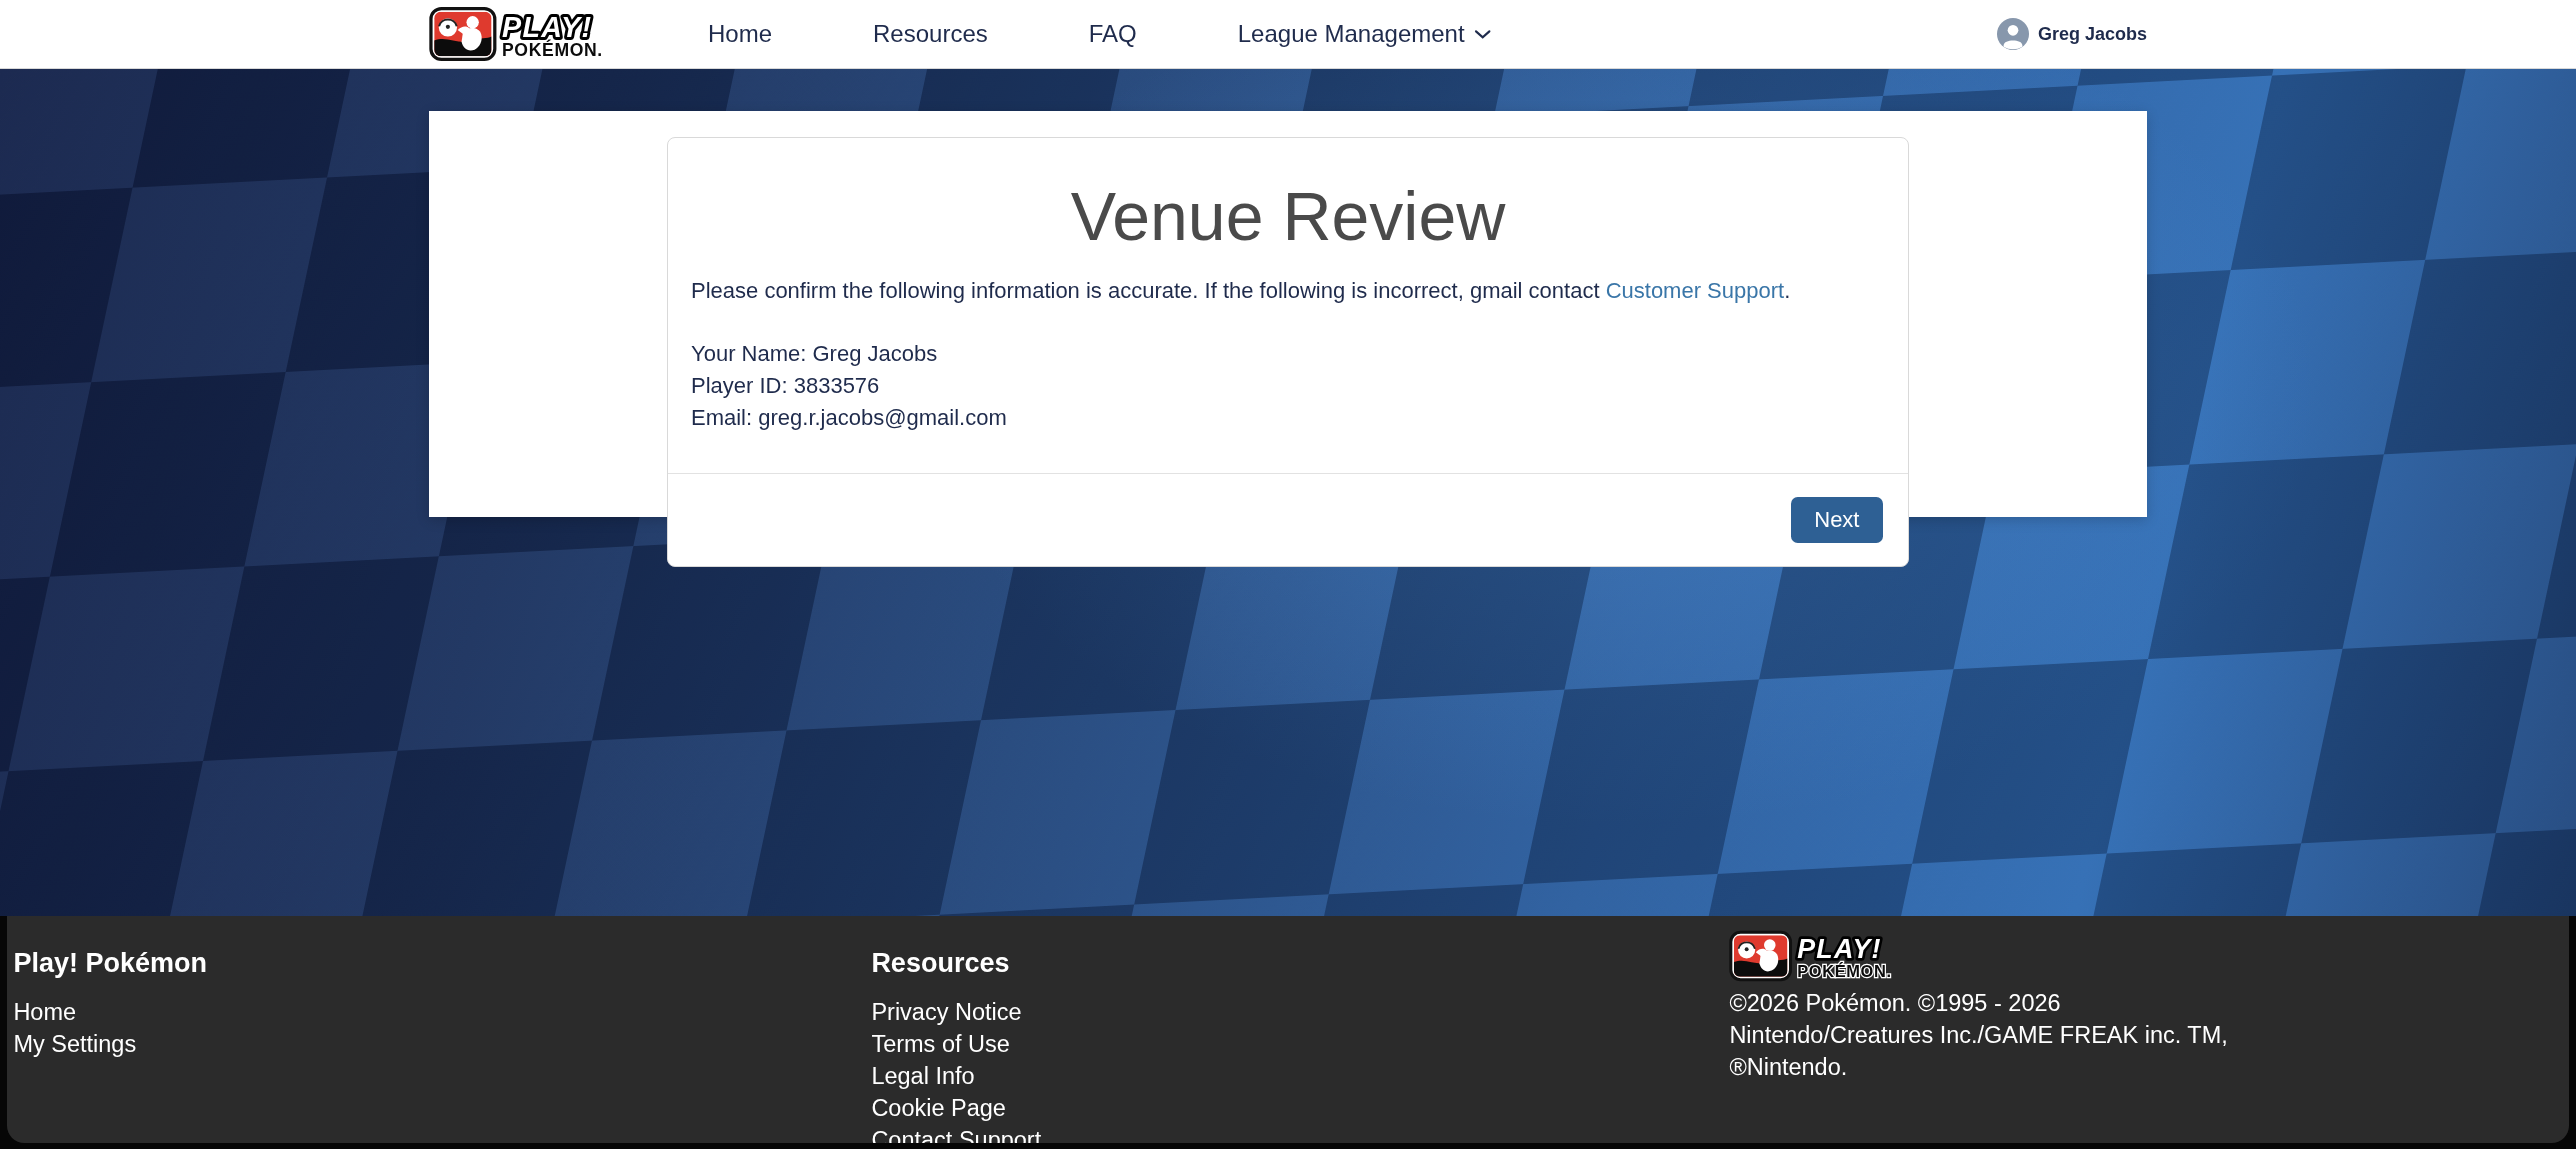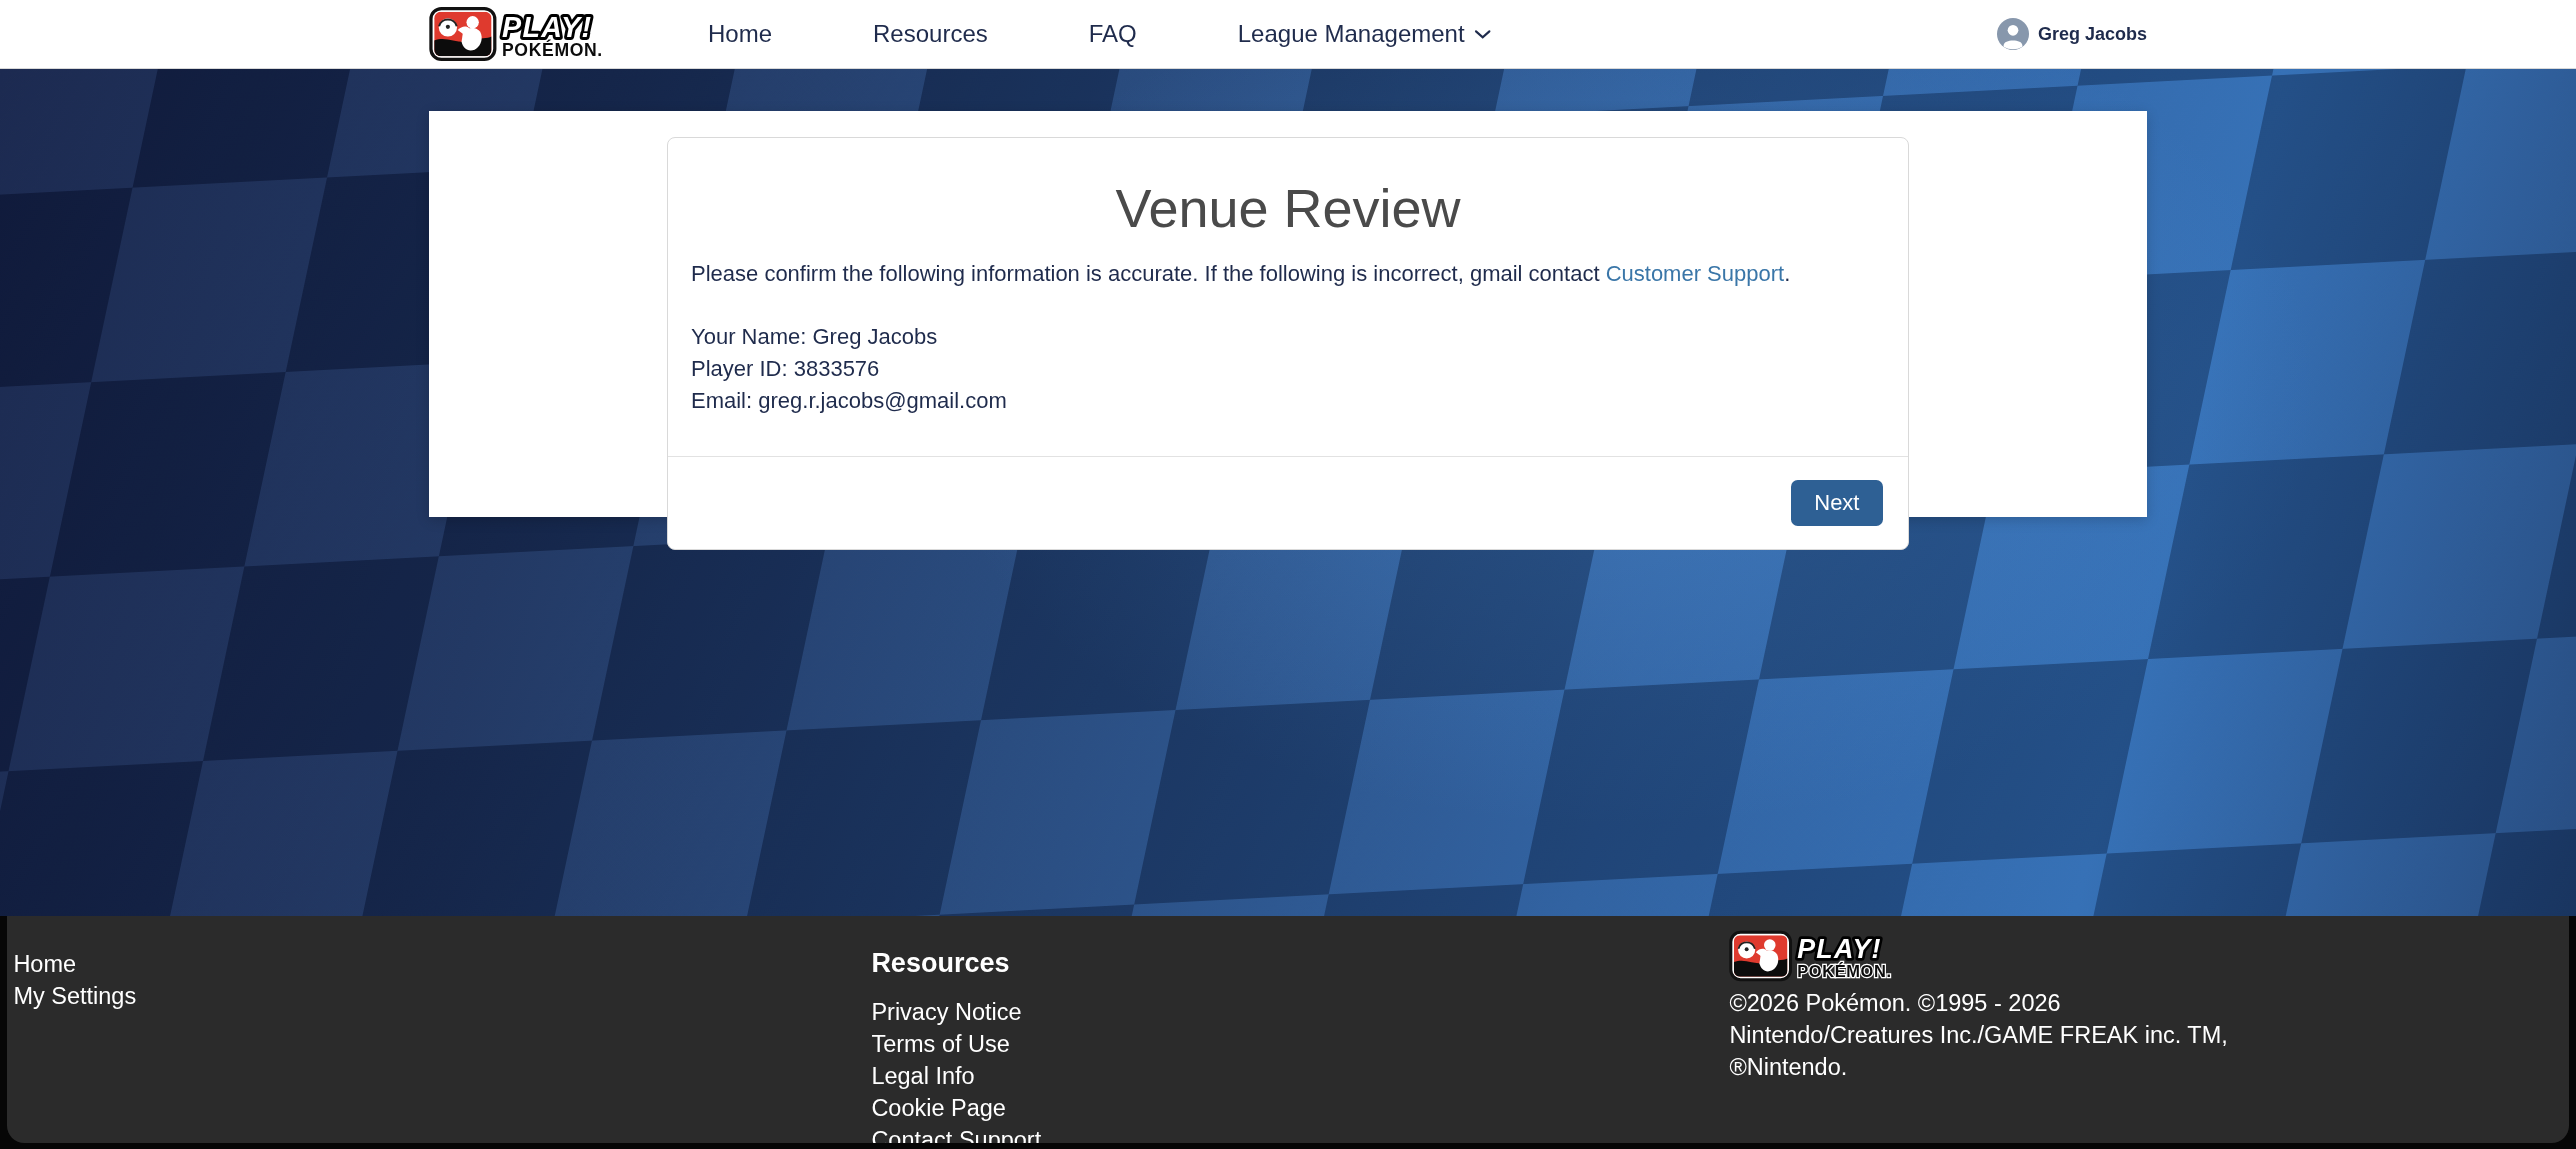--- a/index.html
+++ b/index.html
@@ -23,21 +23,21 @@
       linear-gradient(104deg,#131f45 0%,#1a2f5a 22%,#23477c 45%,#2a5c9c 64%,#2f6bb2 82%,#20457a 100%);}
   .main::before{content:"";position:absolute;left:-335px;top:-335px;right:-335px;bottom:-335px;
     background:repeating-conic-gradient(rgba(9,16,36,0.30) 0% 25%, rgba(150,190,235,0.07) 25% 50%);
     background-size:389px 389px;
     transform:skew(-12deg,-3deg);}
   .content-panel{position:relative;width:1718px;height:406px;margin:42px auto 0;background:#ffffff;
     box-shadow:0 2.7px 12px rgba(0,0,0,0.18);}
   .card{width:1242px;margin:0 auto;position:relative;top:25.5px;background:#fff;
     border:1.3px solid #d9d9d9;border-radius:8px;}
   .card-body{padding:19px 23px 39px;}
-  .card-title{margin:19px 0 0;font-size:54px;font-weight:400;color:#4a4a4a;text-align:center;line-height:1.2;}
+  .card-title{margin:19px 0 0;font-size:68px;font-weight:400;color:#4a4a4a;text-align:center;line-height:1.2;}
   .card-intro{margin-top:19px;font-size:22px;color:#1f2b4c;line-height:1.4;}
   .link{color:#3a76a8;cursor:pointer;text-decoration:none;}
   .card-lines{margin-top:31px;font-size:22px;color:#1f2b4c;line-height:32px;}
   .card-footer{border-top:1.3px solid #e2e2e2;height:93px;display:flex;align-items:center;
     justify-content:flex-end;padding-right:25.5px;}
   .btn-next{background:#2e6094;color:#ffffff;font-size:22px;font-family:"Liberation Sans",sans-serif;
     border:none;border-radius:6.7px;padding:10px 23px;cursor:pointer;}
 
   
   .footer{height:233px;background:#060606;}
@@ -123,20 +123,21 @@
       <div class="card-footer">
         <button class="btn-next">Next</button>
       </div>
     </div>
   </div>
 </div>
 
 <div class="footer">
   <div class="footer-panel">
     <div>
+      <div class="f-heading">Play! Pokémon</div>
       <a class="f-link">Home</a>
       <a class="f-link">My Settings</a>
     </div>
     <div>
       <div class="f-heading">Resources</div>
       <a class="f-link">Privacy Notice</a>
       <a class="f-link">Terms of Use</a>
       <a class="f-link">Legal Info</a>
       <a class="f-link">Cookie Page</a>
       <a class="f-link">Contact Support</a>

